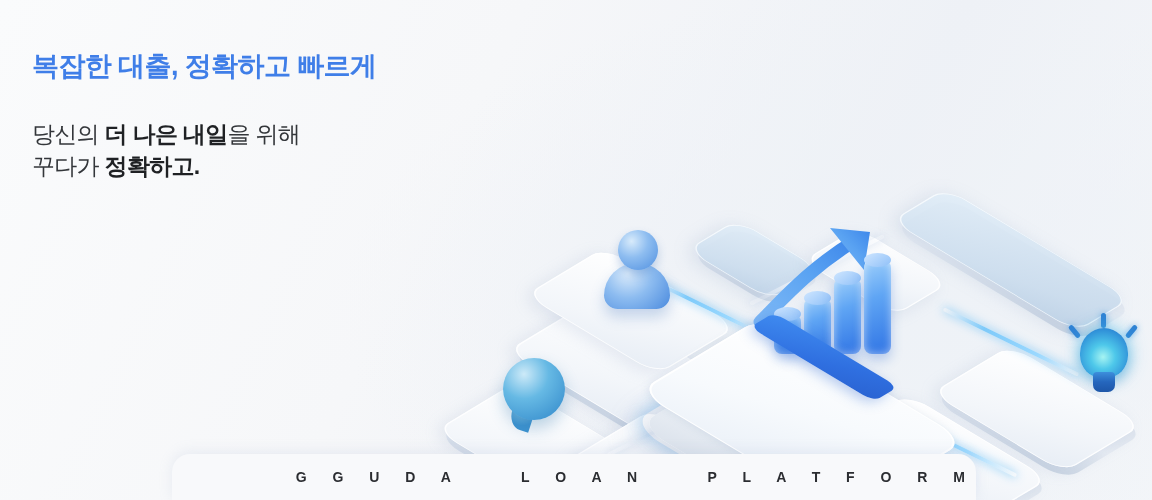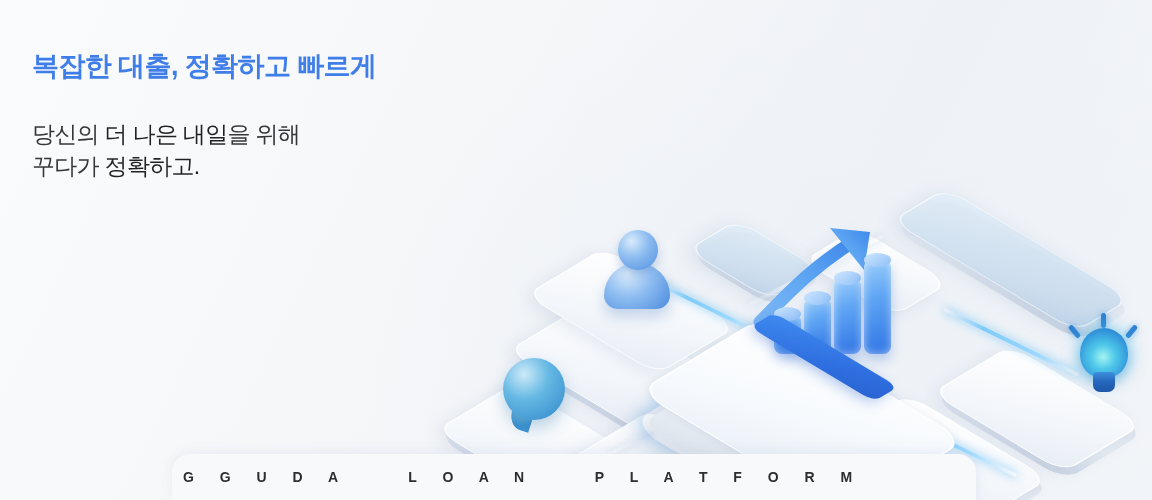--- a/index.html
+++ b/index.html
@@ -145,29 +145,29 @@
   .copy{position:absolute;left:32px;top:30px;width:620px;z-index:6;margin-top:20px;}
   .eyebrow{
     margin:0;font-size:27px;line-height:1.25;font-weight:700;
     color:#3f7ee8;letter-spacing:-.6px;
   }
   .title{
     margin:22px 0 0;font-size:72px;line-height:1.02;font-weight:700;
     color:#26282b;letter-spacing:-2.4px;
   }
   .tagline{margin:34px 0 0;font-size:23px;line-height:1.42;color:#33363a;letter-spacing:-.7px;font-weight:500;}
-  .tagline .b{font-weight:400;color:#1f2124;}
+  .tagline .b{font-weight:700;color:#1f2124;}
 
   
   .ribbon{
     position:absolute;left:172px;bottom:0;width:804px;height:46px;
     background:#f8f9fb;
     border-radius:18px 18px 0 0;
     box-shadow:0 -2px 14px rgba(150,170,200,.16);
-    display:flex;align-items:center;justify-content:flex-start;z-index:7;
+    display:flex;align-items:center;justify-content:flex-end;z-index:7;
   }
   .ribbon span{
     font-size:14px;font-weight:700;color:#2b2d31;
     letter-spacing:11px;text-indent:11px;white-space:pre;
   }
 </style>
 </head>
 <body>
 
 <div class="hero">

